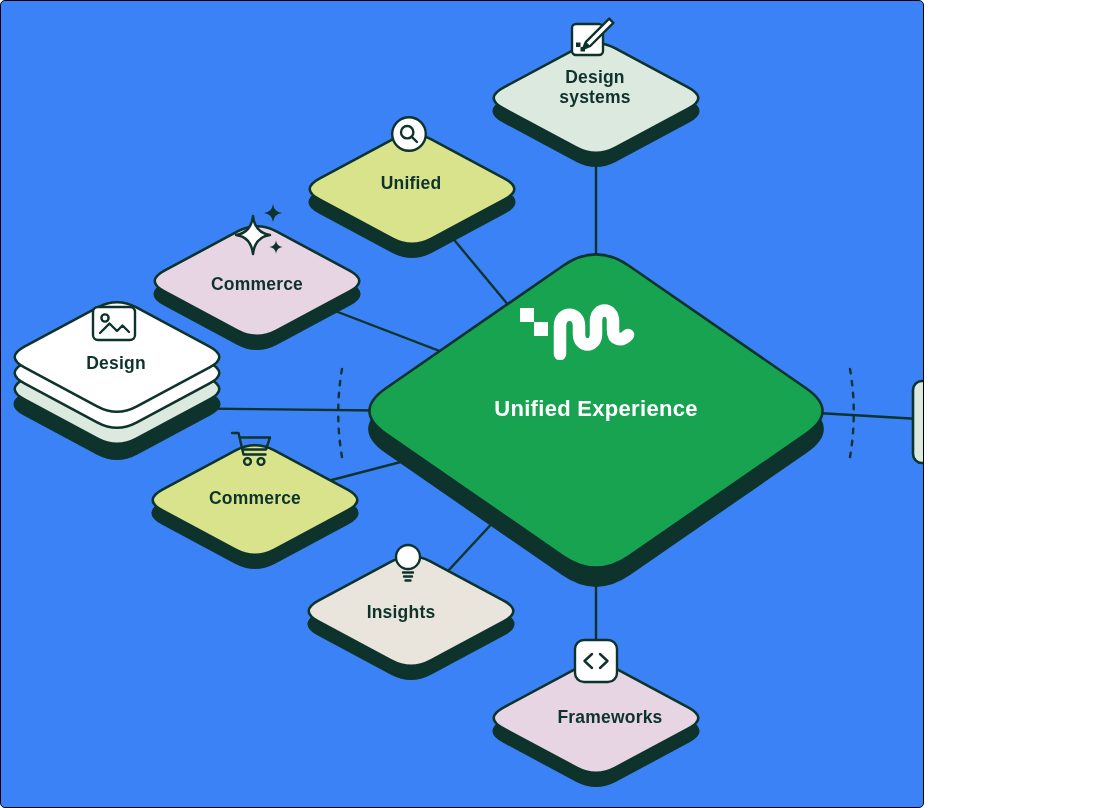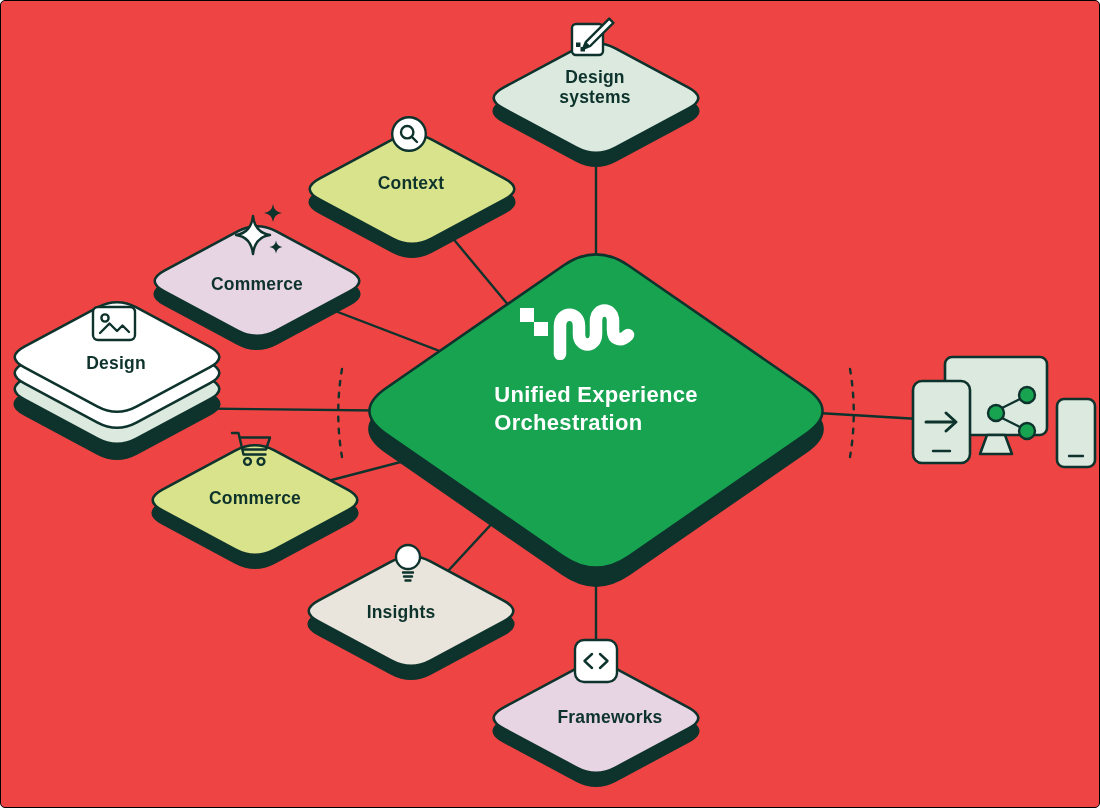--- a/index.html
+++ b/index.html
@@ -1,21 +1,21 @@
 <!DOCTYPE html>
 <html style="--dark: #0d332c; --green: #18a351; --mint: #dbe9df; --chartreuse: #d9e38b; --pink: #e7d5e3; --beige: #eae5dc; --white: #ffffff;"><head>
 <meta charset="utf-8">
 <style>
   :root{
     --dark:#0d332c; --green:#18a351; --mint:#dbe9df; --chartreuse:#d9e38b;
     --pink:#e7d5e3; --beige:#eae5dc; --white:#ffffff;
   }
   html,body{margin:0;padding:0;background:#fff;}
   .stage{
-    position:relative; width:1100px; height:808px; background:#ef4444;
+    position:relative; width:924px; height:808px; background:#3b82f6;
     border:1.5px solid #000; border-radius:5px; box-sizing:border-box; overflow:hidden;
     font-family:"Liberation Sans", sans-serif;
   }
   svg.scene{position:absolute; left:0; top:0; display:block;}
   .link{stroke:var(--dark); stroke-width:2.4; fill:none;}
   .arc{stroke:var(--dark); stroke-width:2.4; fill:none; stroke-dasharray:4.5 7.5; stroke-linecap:round;}
   .base{fill:var(--dark); stroke:var(--dark); stroke-width:2.6;}
   .face{stroke:var(--dark); stroke-width:2.6;}
   .f-green{fill:var(--green);} .f-mint{fill:var(--mint);} .f-chart{fill:var(--chartreuse);}
   .f-pink{fill:var(--pink);} .f-beige{fill:var(--beige);} .f-white{fill:var(--white);}
@@ -176,32 +176,31 @@
   </div>
   <div class="node-icon" style="left:595px;top:660px">
     <svg width="48" height="48" viewBox="0 0 48 48">
       <rect x="3" y="3" width="42" height="42" rx="9" class="icon-bg"></rect>
       <path d="M20 17 L12.5 24 L20 31" class="icon-stroke"></path>
       <path d="M28 17 L35.5 24 L28 31" class="icon-stroke"></path>
     </svg>
   </div>
 
   <div class="node-label wrap" style="left:594px;top:86px">Design systems</div>
-  <div class="node-label" style="left:410px;top:182px">Context</div>
+  <div class="node-label" style="left:410px;top:182px">Unified</div>
   <div class="node-label" style="left:256px;top:283px">Commerce</div>
   <div class="node-label" style="left:115px;top:362px">Design</div>
   <div class="node-label" style="left:254px;top:497px">Commerce</div>
   <div class="node-label" style="left:400px;top:611px">Insights</div>
   <div class="node-label" style="left:609px;top:716px">Frameworks</div>
 
   <div class="logo" style="left:592px;top:326px">
     <svg width="150" height="66" viewBox="0 0 150 66">
       <rect x="2" y="14" width="14" height="14" class="sq"></rect>
       <rect x="16" y="28" width="14" height="14" class="sq"></rect>
       <path class="wave" d="M 42 60 L 42 32 C 42 17 61 17 61 32 L 61 40 C 61 54 78 54 78 40 L 78 27 C 78 13 95 13 95 27 L 95 36 C 95 46 103 48 110 41"></path>
     </svg>
   </div>
   <div class="center-title" style="left:595px;top:408px">
     <div>Unified Experience</div>
-    <div>Orchestration</div>
   </div>
 
 </div>
 
 </body></html>

